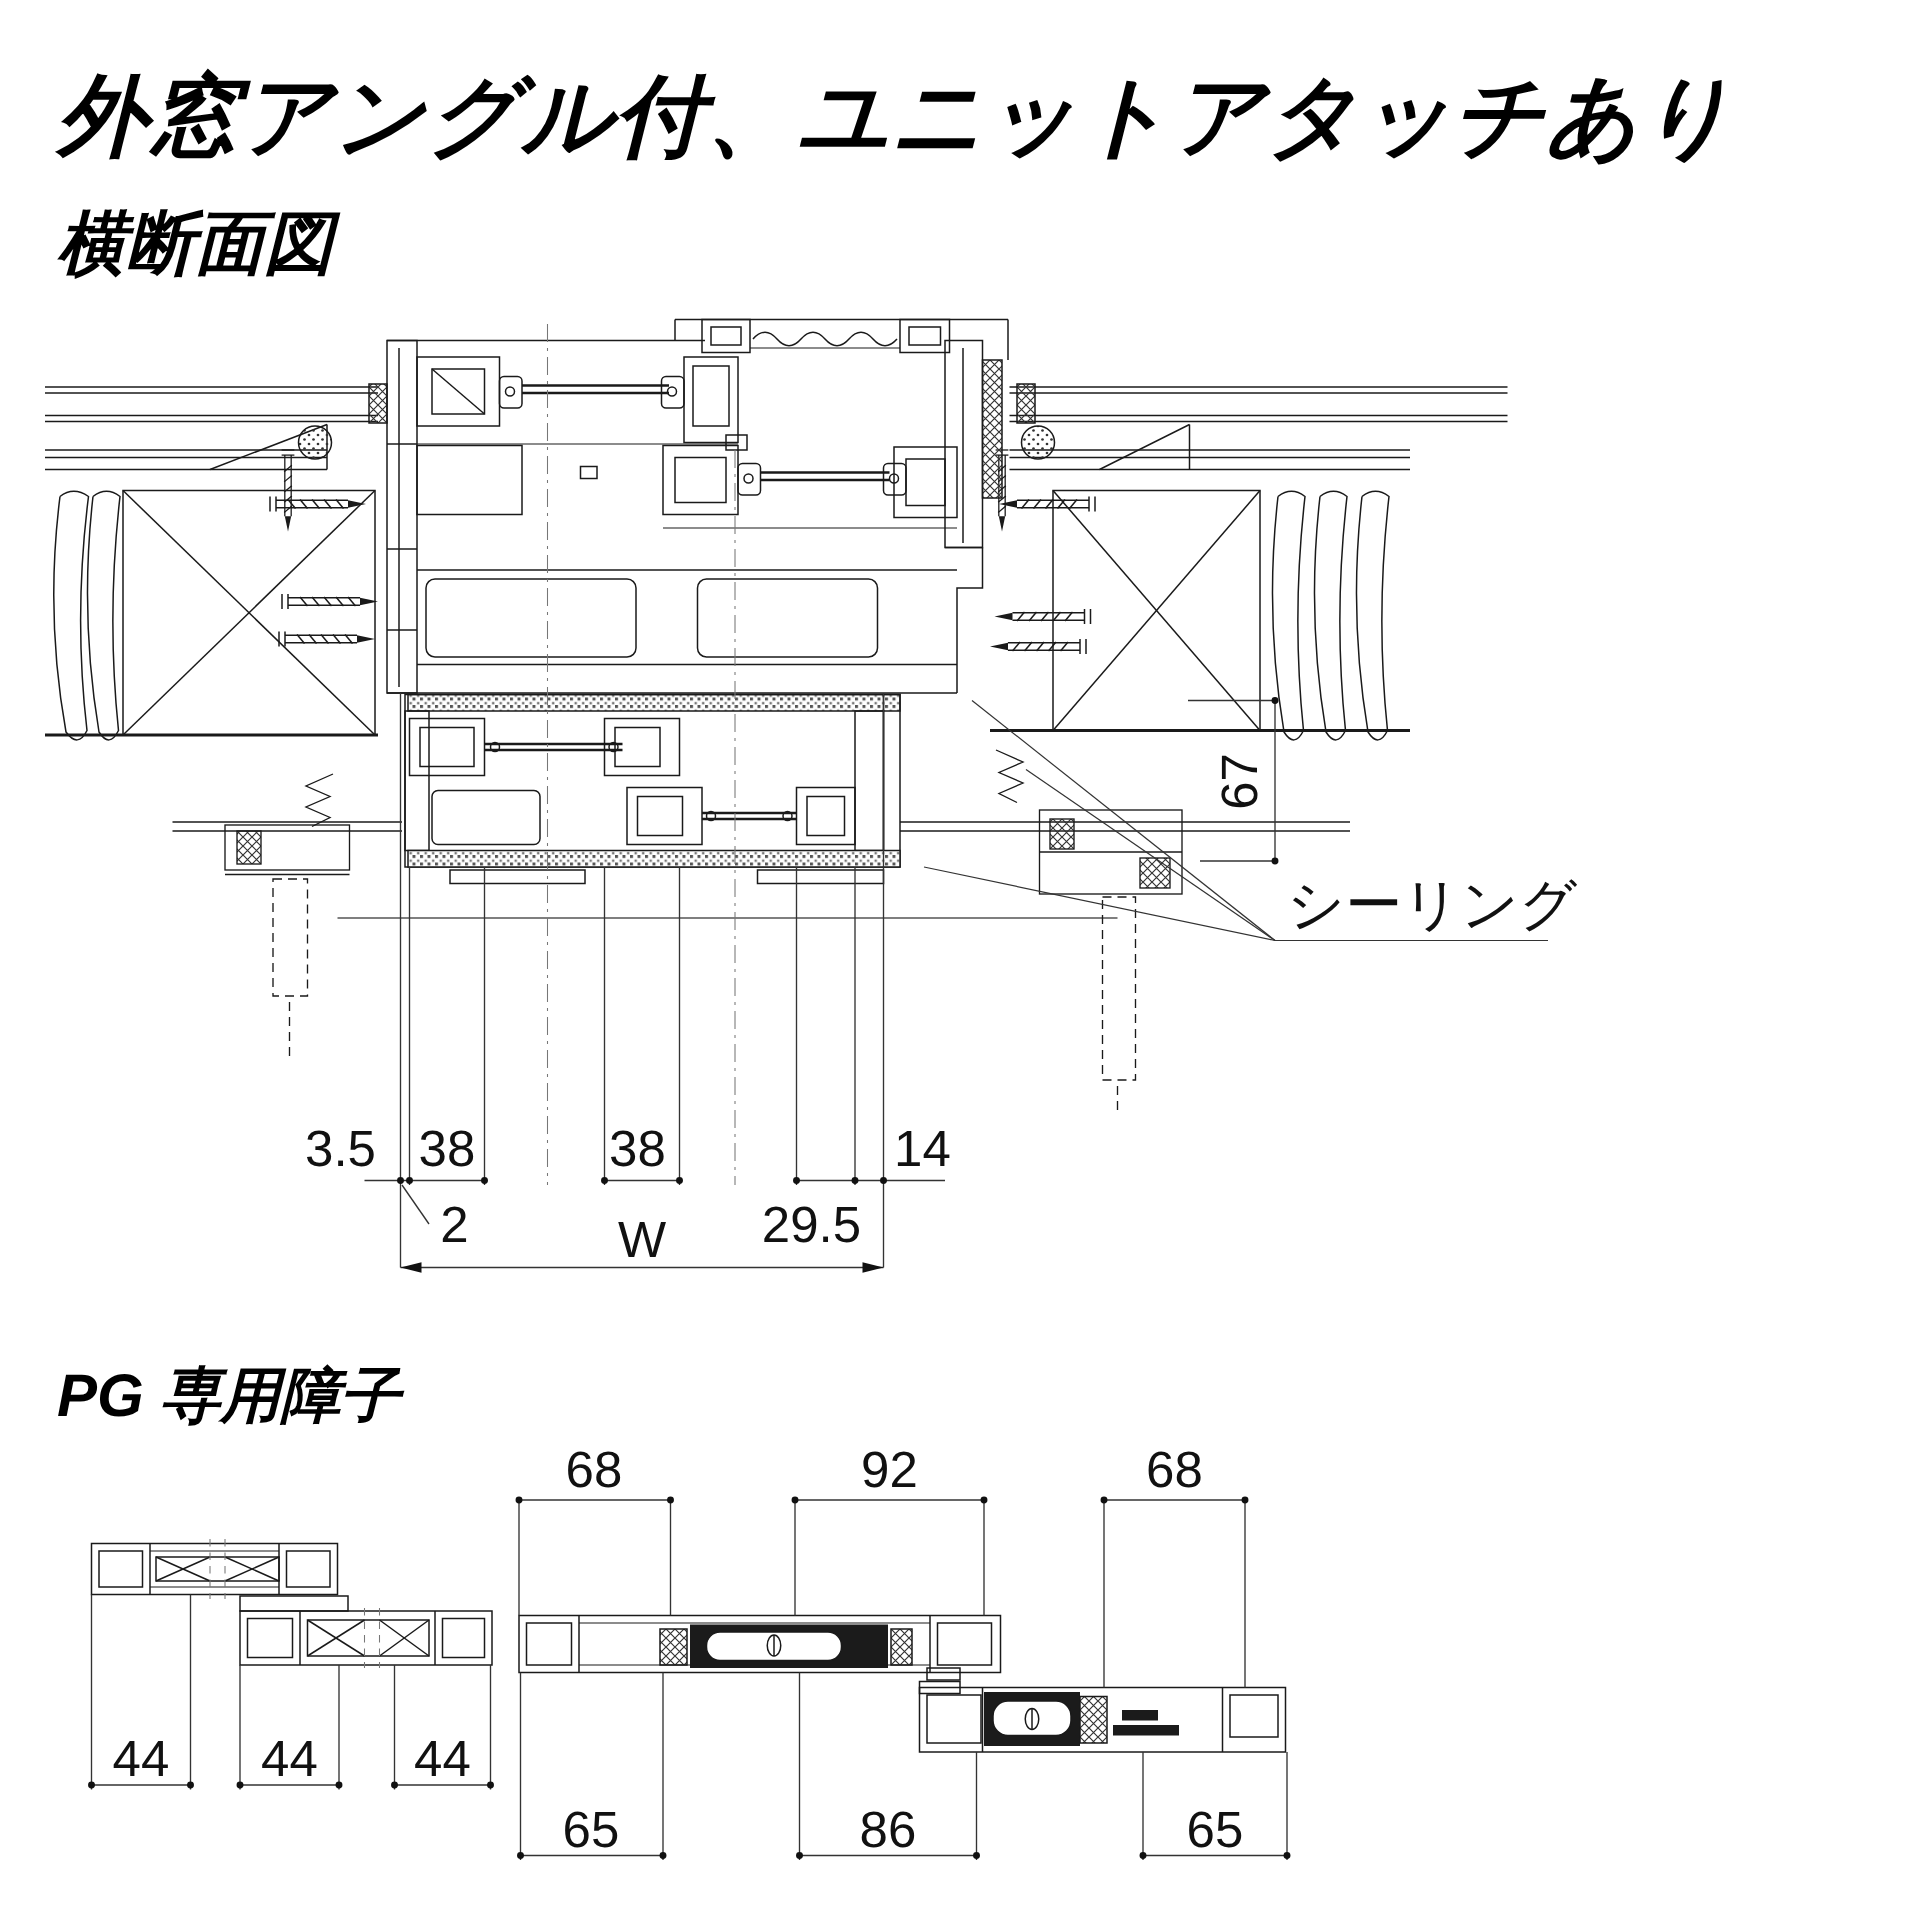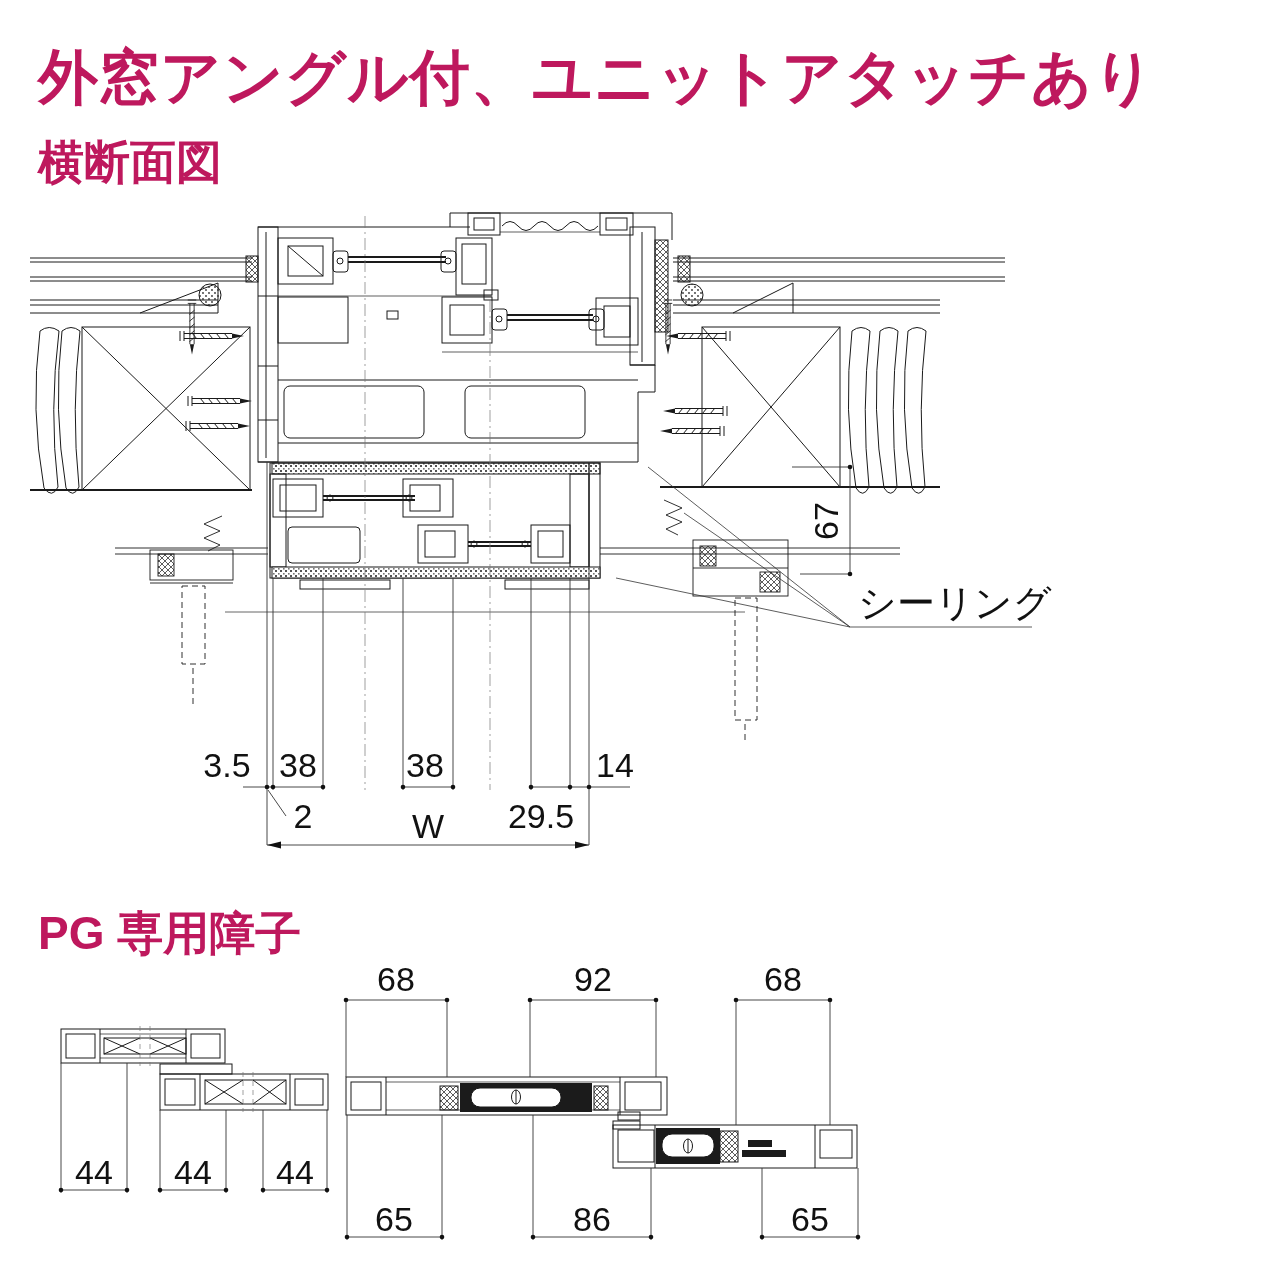--- a/index.html
+++ b/index.html
@@ -1,19 +1,19 @@
 <!DOCTYPE html>
 <html><head>
 <meta charset="utf-8">
 <style>
   html,body{margin:0;padding:0;background:#fff;width:1280px;height:1280px;overflow:hidden;}
-  .titles div{position:absolute;color:#be185d;font-family:"Liberation Sans","DejaVu Sans",sans-serif;font-weight:700;white-space:nowrap;}
+  .titles div{position:absolute;color:#000000;font-family:"Liberation Sans","DejaVu Sans",sans-serif;font-weight:700;white-space:nowrap;font-style:italic;}
   #main-title{left:38px;top:38px;font-size:60px;letter-spacing:1px;}
   #sec1-title{left:38px;top:132px;font-size:46px;}
-  #sec2-title{left:38px;top:903px;font-size:46px;}
+  #sec2-title{left:38px;top:903px;font-size:40px;}
   #drawing{position:absolute;left:0;top:0;}
   svg text{font-family:"Liberation Sans","DejaVu Sans",sans-serif;fill:#111;stroke:none;}
   .dim{font-size:34px;}
   .seal{font-size:38px;}
 </style>
 </head>
 <body>
 
 <div class="titles">
   <div id="main-title">外窓アングル付、ユニットアタッチあり</div>

